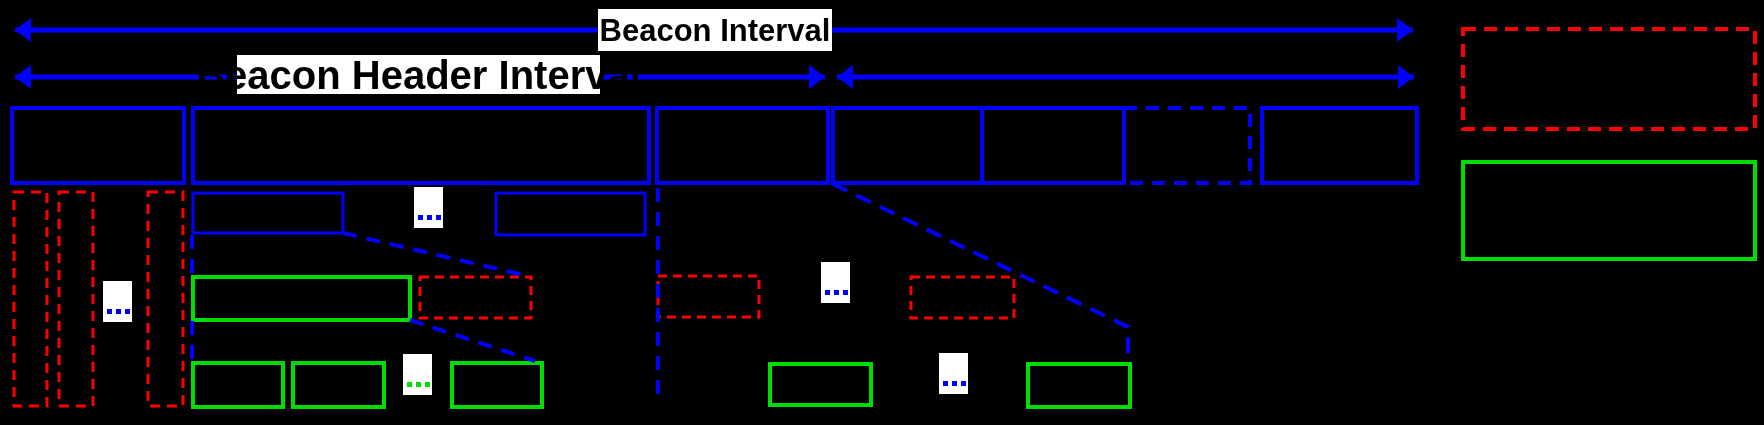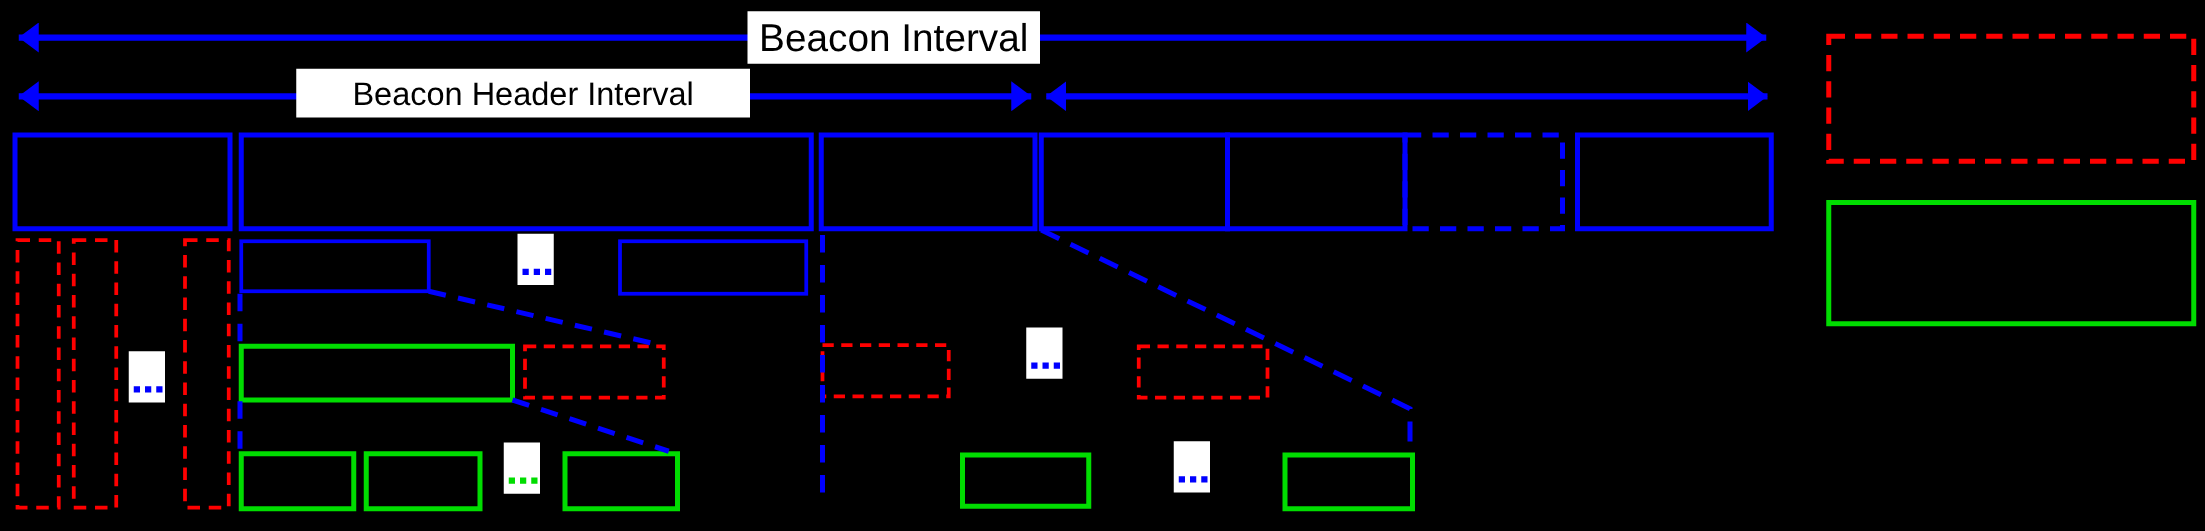--- a/index.html
+++ b/index.html
@@ -12,33 +12,33 @@
     font-family: "Liberation Sans", sans-serif;
   }
   #diagram-svg { position: absolute; left: 0; top: 0; }
   .interval-label {
     position: absolute;
     display: flex;
     align-items: center;
     justify-content: center;
     background: #fff;
     color: #000;
-    font-size: 26px;
+    font-size: 40px;
     line-height: 1;
     white-space: nowrap;
     z-index: 2;
   }
   #lbl-bi  { left: 598px; top: 9px;  width: 234px; height: 42px; font-size: 31px; }
   #lbl-bhi { left: 237px; top: 55px; width: 363px; height: 39px; }
   #lbl-dti { left: 978px; top: 56px; width: 297px; height: 39px; }
 </style>
 </head>
 <body>
 
-<div id="canvas" style="background: rgb(0, 0, 0);">
+<div id="canvas" style="background: rgb(0, 0, 0); font-weight: bold;">
   <svg id="diagram-svg" width="1764" height="425">
     <defs>
       <marker id="arrowhead" markerUnits="userSpaceOnUse" markerWidth="16" markerHeight="24" viewBox="0 0 16 24" refX="16" refY="12" orient="auto-start-reverse">
         <path d="M0,0 L16,12 L0,24 Z" fill="#0000ff"></path>
       </marker>
     </defs>
     <g id="layer">
         <rect x="12" y="108" width="172" height="75" fill="none" stroke="#0000ff" stroke-width="4"></rect>
         <rect x="193" y="108" width="456" height="75" fill="none" stroke="#0000ff" stroke-width="4"></rect>
         <rect x="657" y="108" width="171" height="75" fill="none" stroke="#0000ff" stroke-width="4"></rect>

